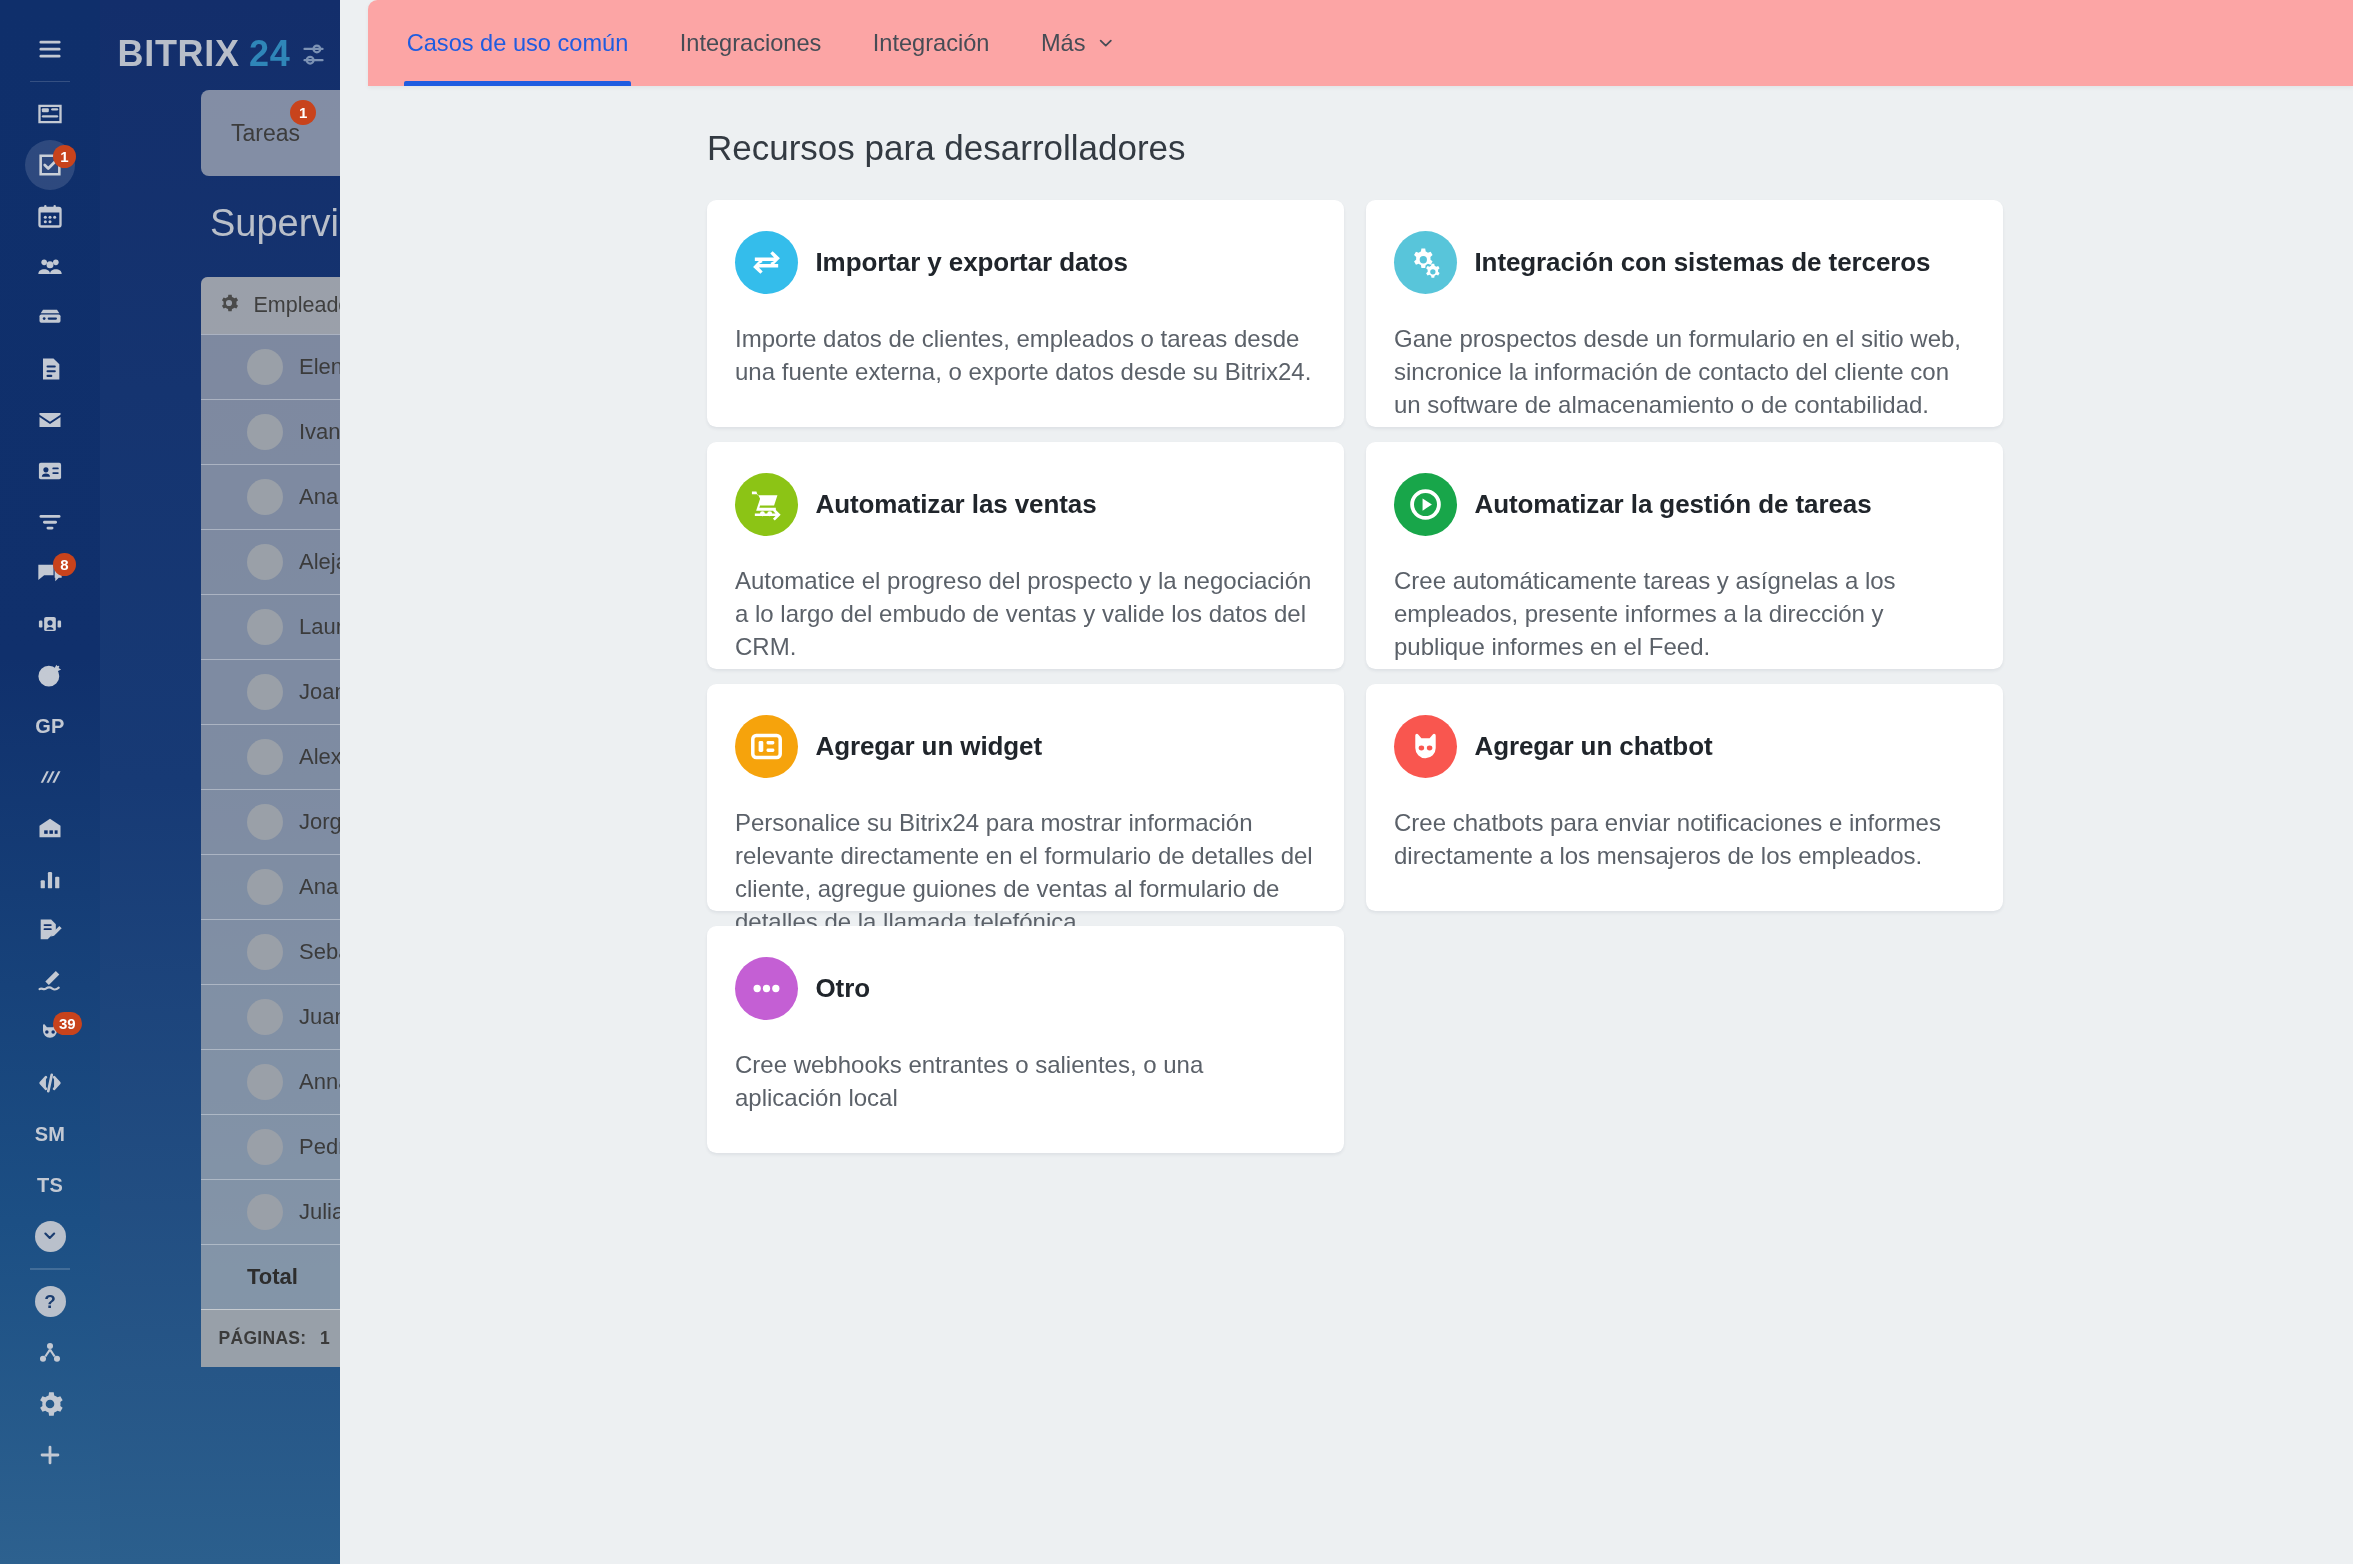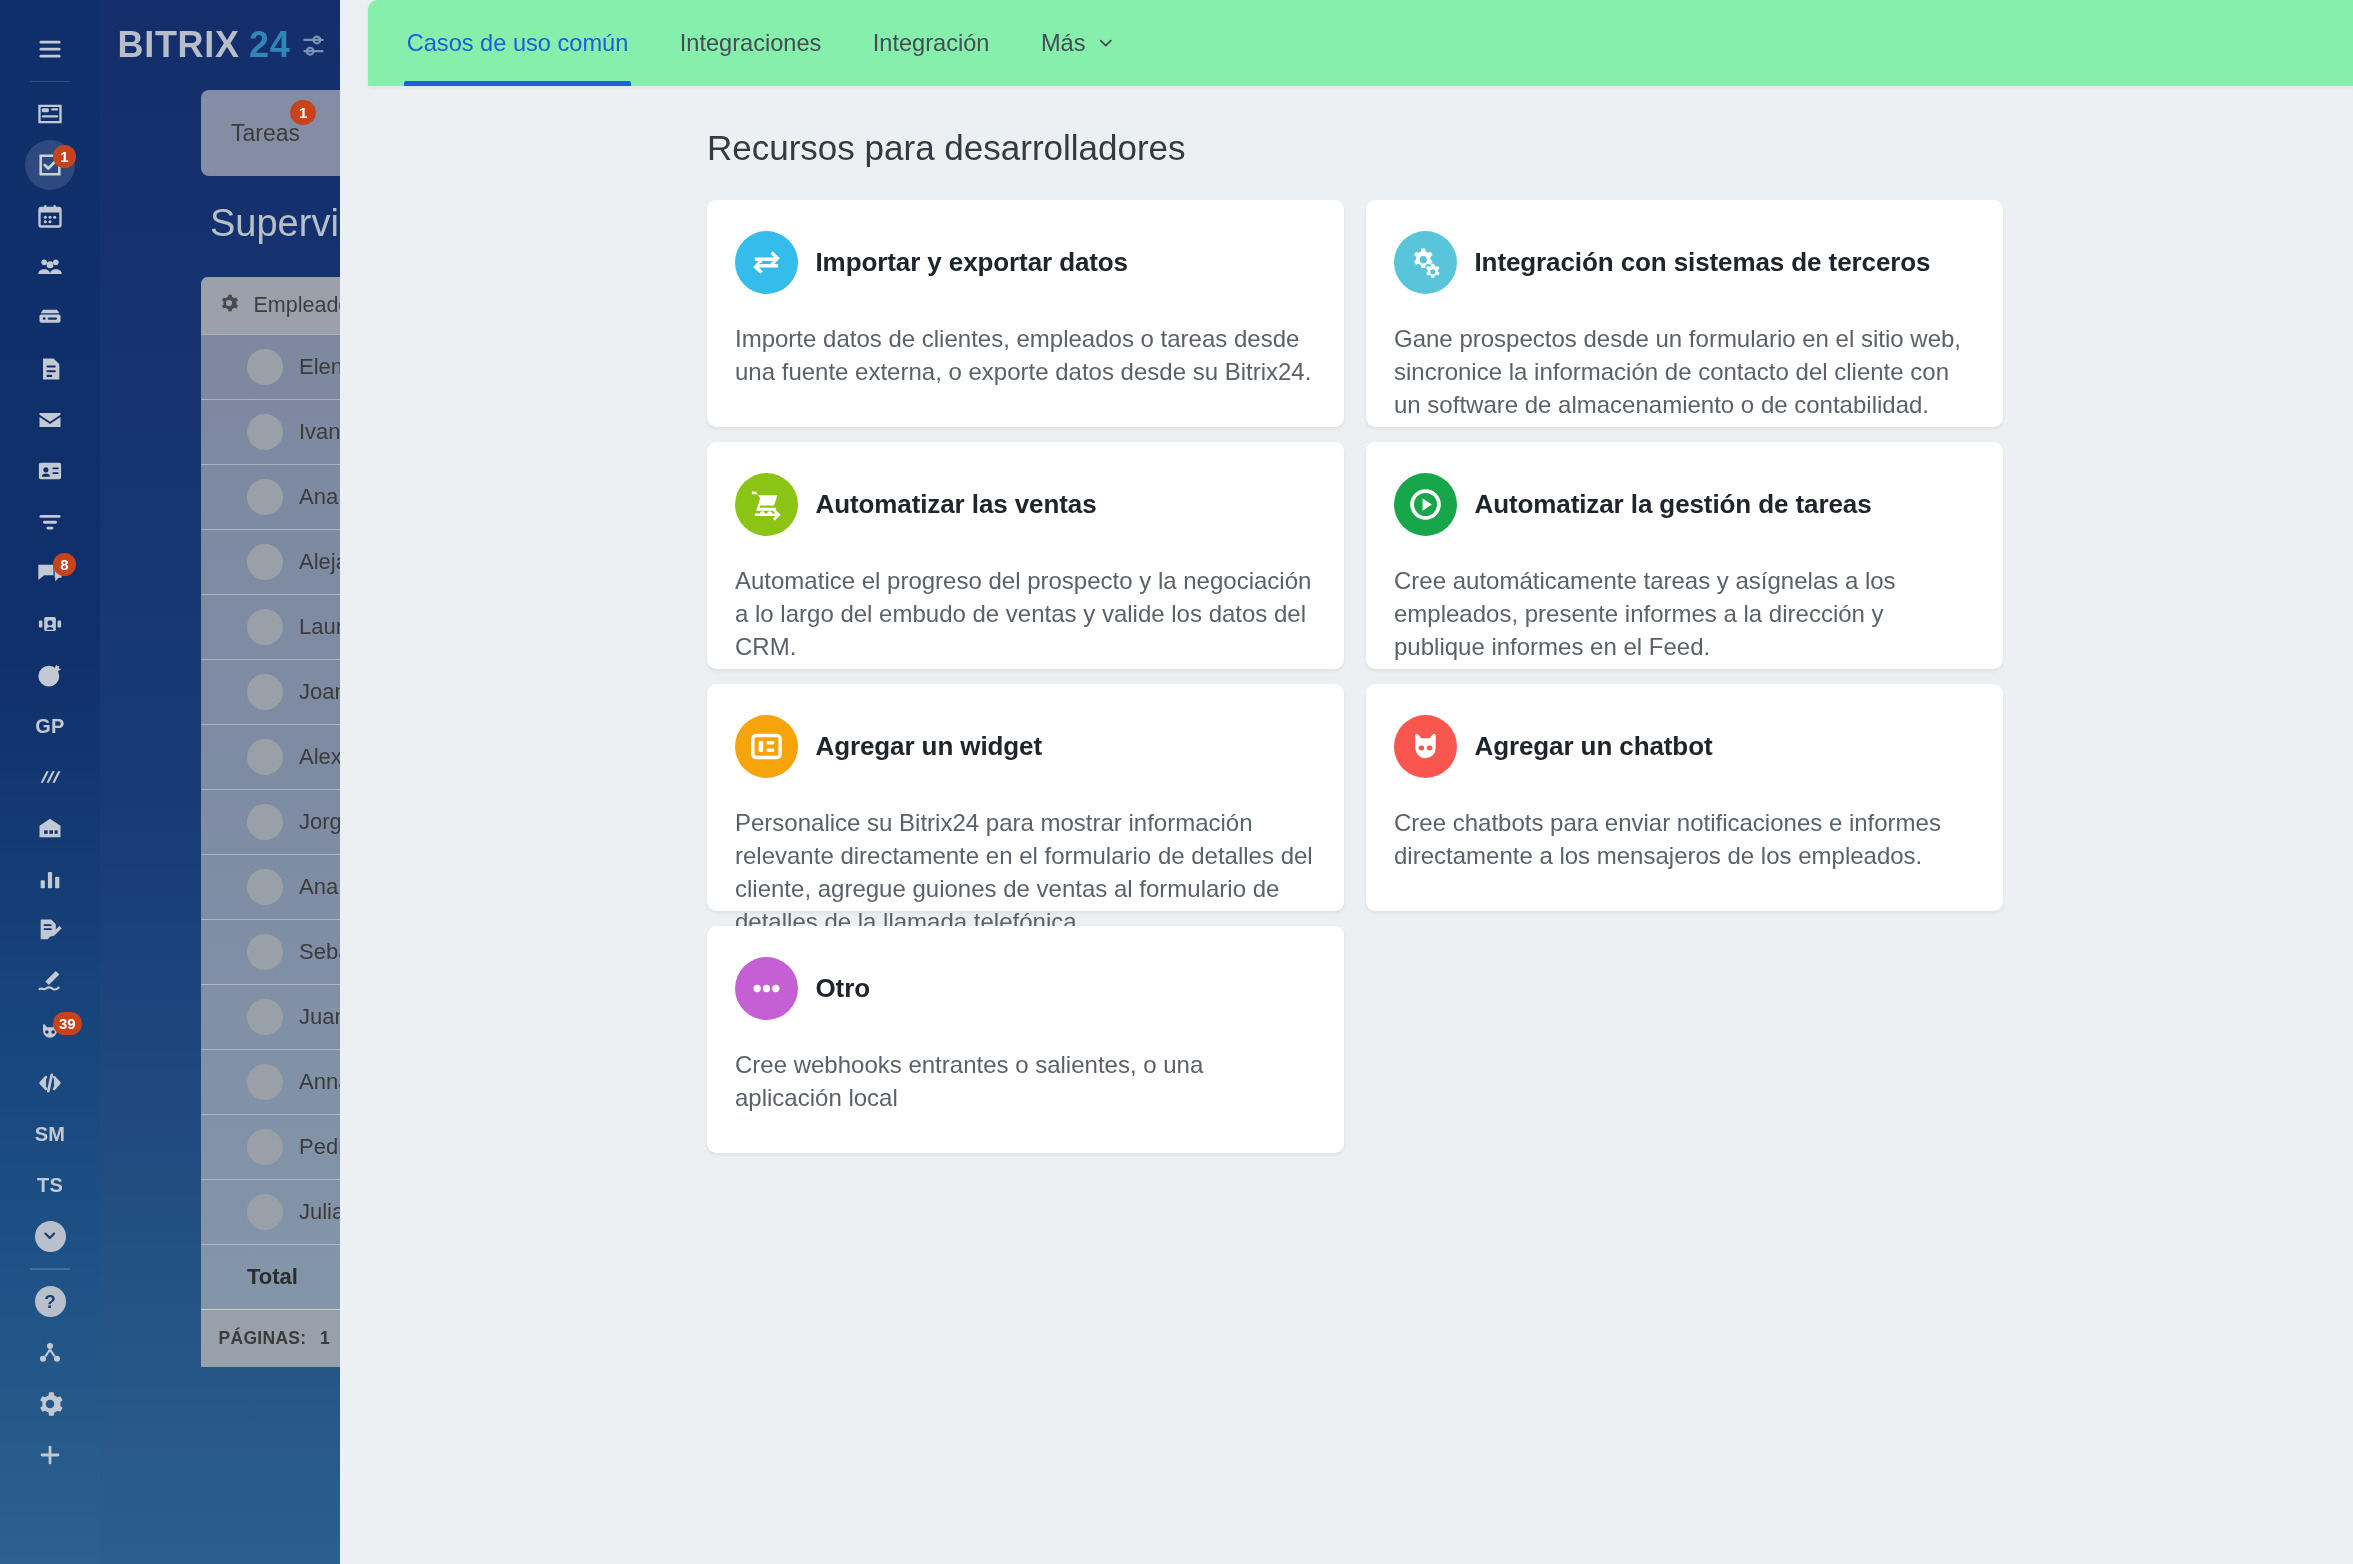--- a/index.html
+++ b/index.html
@@ -71,21 +71,21 @@
     overflow: hidden;
   }
   .bx-main::after {
     content:""; position:absolute; inset:0;
     background: linear-gradient(180deg, #132e6b 0%, #173a75 50%, #2b5f8d 100%);
     z-index:0;
   }
   .bx-inner { position: relative; z-index: 1; }
 
   .bx-logo {
-    position: absolute; left: 17.5px; top: 24px;
+    position: absolute; left: 17.5px; top: 33px;
     font-size: 36px; font-weight: bold; letter-spacing: 0.7px;
     color: #b8bec9;
     display: flex; align-items: center; gap: 9.4px;
   }
   .bx-logo .num { color: #2f86b8; }
   .bx-logo .slider-ic { display: flex; align-items: center; }
   .bx-logo .slider-ic svg { width: 27px; height: 27px; fill: #7d93b5; }
 
   .close-btn {
     position: absolute; left: 269px; top: 8px;
@@ -164,21 +164,21 @@
   #slider {
     position: absolute;
     left: 340px; top: 0;
     width: 2014px; height: 1565px;
     background: #edf0f2;
     z-index: 10;
   }
   .panel-tabbar {
     position: absolute; left: 28px; top: 0;
     width: 1985px; height: 86px;
-    background: #86efac;
+    background: #fca5a5;
     border-radius: 9.4px 0 0 0;
     display: flex; align-items: center;
     padding-left: 36px;
     box-shadow: 0 1.3px 4px rgba(0,0,0,.05);
   }
   .ptab {
     height: 86px;
     display: flex; align-items: center;
     padding: 0 2.7px;
     margin-right: 46px;

